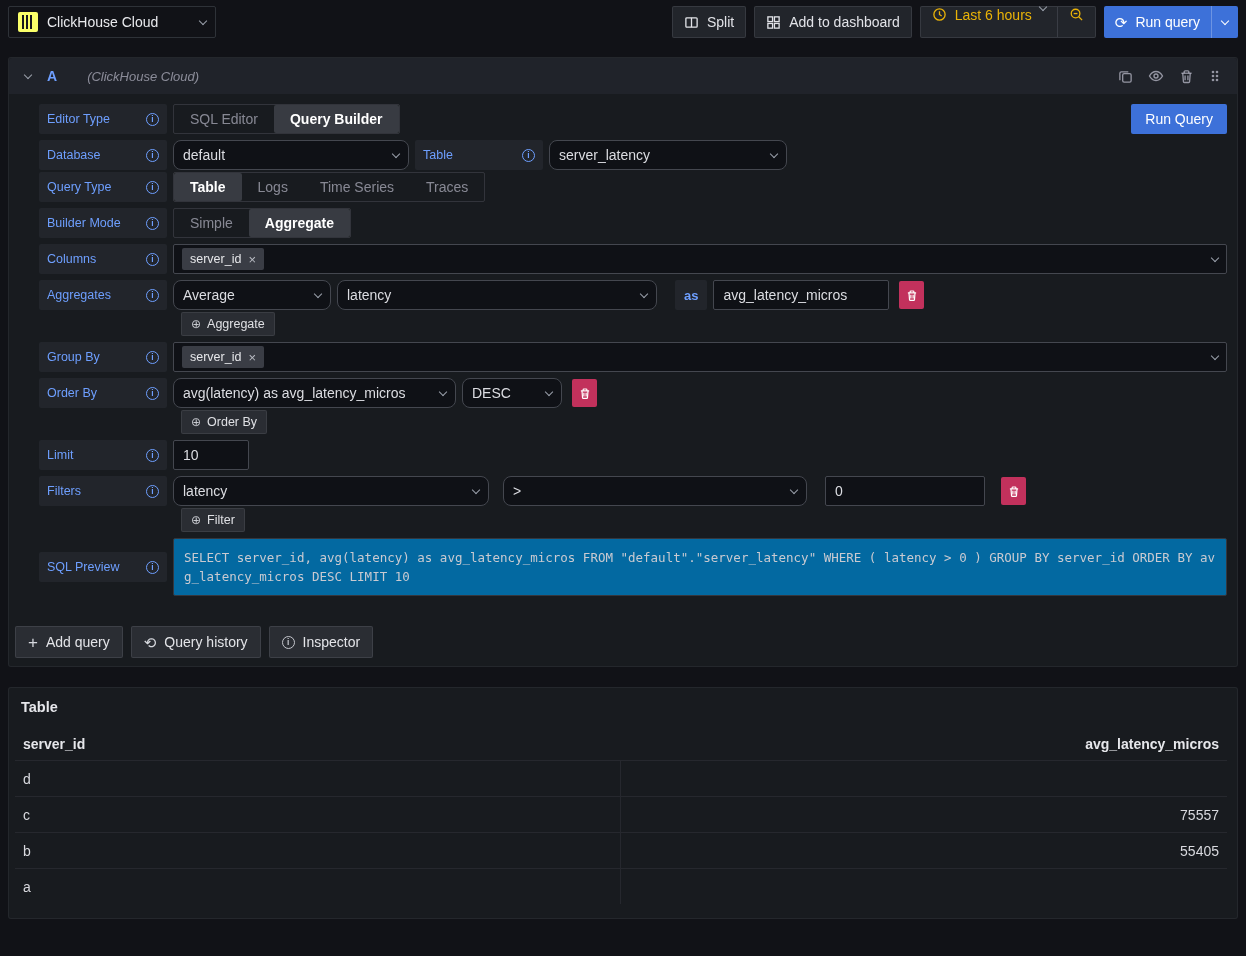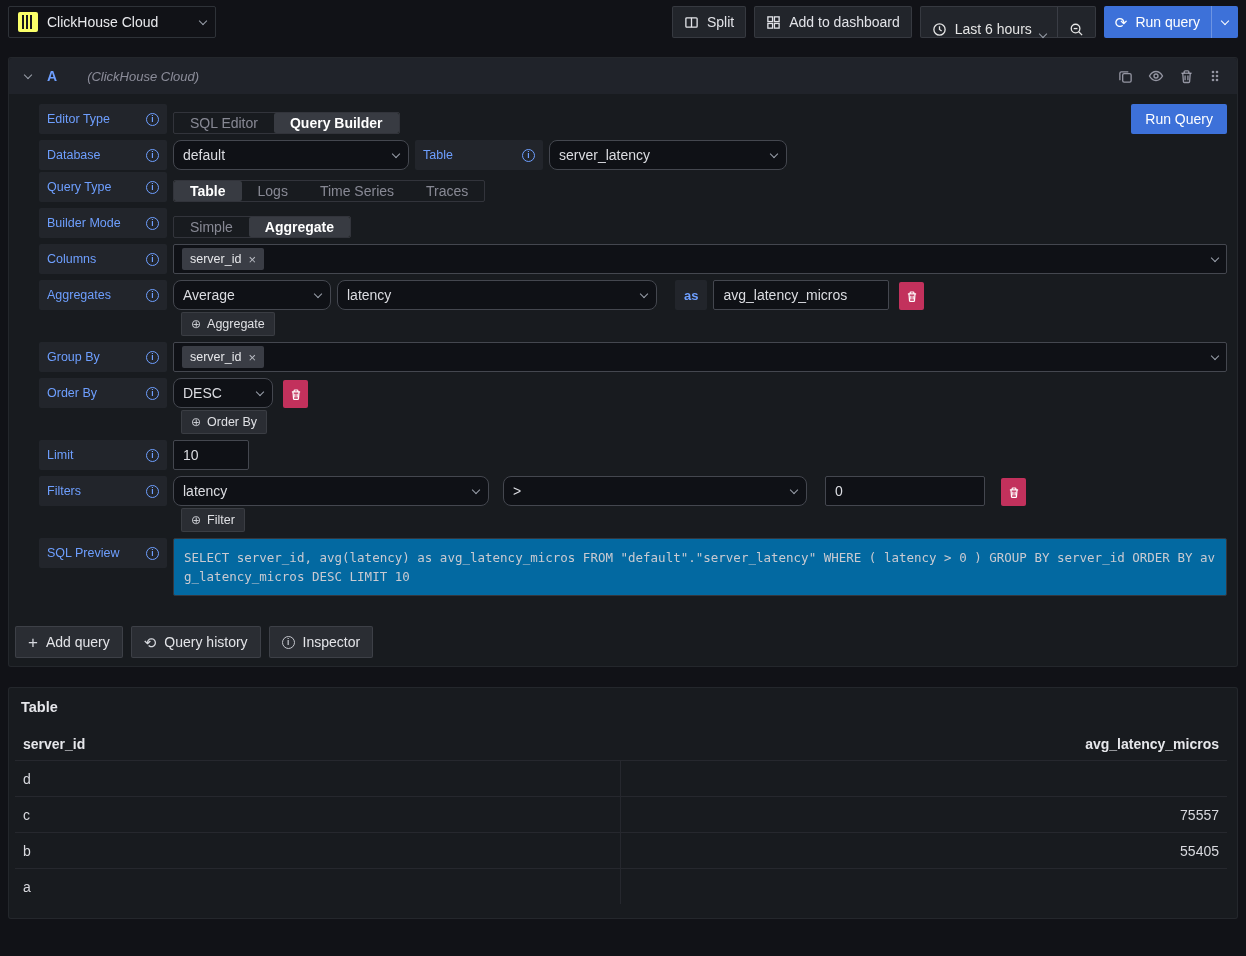--- a/index.html
+++ b/index.html
@@ -25,48 +25,48 @@
   .ch-logo::after{content:"";position:absolute;inset:3px 4px;background:
       repeating-linear-gradient(90deg,#17181d 0 1.8px,#faff69 1.8px 3.9px)}
   .ds-name{font-weight:500;color:var(--bright)}
   .ds-picker .chev{margin-left:auto}
   .tb-right{display:flex;align-items:center;gap:8px}
   .tb-btn{height:32px;background:var(--chipbg);border:1px solid var(--bweak);border-radius:2px;
           display:flex;align-items:center;gap:8px;padding:0 11px;color:#e2e3e8;font-weight:500;
           font-size:14px;cursor:pointer;font-family:inherit}
   .tb-group{display:flex;align-items:stretch;height:32px;background:var(--chipbg);
             border:1px solid var(--bweak);border-radius:2px}
-  .tb-seg{display:flex;align-items:flex-end;gap:8px;padding:0 11px;color:#e5e5e5;font-weight:500;cursor:pointer}
+  .tb-seg{display:flex;align-items:flex-start;gap:8px;padding:0 11px;color:#eab308;font-weight:500;cursor:pointer}
   .tb-seg + .tb-seg{border-left:1px solid rgba(204,204,220,0.15)}
   .run-btn{display:flex;align-items:stretch;height:32px;background:var(--primary);border-radius:2px;color:#fff;cursor:pointer}
   .run-main{display:flex;align-items:center;gap:8px;padding:0 11px;font-weight:500}
   .run-chevseg{width:27px;display:flex;align-items:center;justify-content:center;border-left:1px solid rgba(255,255,255,0.25)}
   .chev.white{border-color:#fff}
   .ico-glyph{font-size:15px;line-height:1;display:inline-block}
   
   .query-panel{margin:13px 8px 0;background:var(--panel);border:1px solid rgba(204,204,220,0.07);border-radius:3px}
   .qp-header{height:36px;background:var(--hdr);border-radius:3px 3px 0 0;display:flex;align-items:center;
              gap:16px;padding:0 16px}
   .ref-id{color:var(--blue);font-weight:700}
   .ds-hint{font-style:italic;color:var(--dim);font-size:13px;margin-left:14px}
   .qph-icons{margin-left:auto;display:flex;align-items:center;gap:15px;color:rgba(204,204,220,0.68)}
   .qph-icons > span{display:flex;align-items:center;cursor:pointer}
   .qp-body{padding:4px 10px 0 30px}
-  .row{display:flex;align-items:flex-end;gap:6px;margin-top:6px}
+  .row{display:flex;align-items:center;gap:6px;margin-top:6px}
   .row.gap10{margin-top:2px}
-  .row.top{align-items:flex-start}
+  .row.top{align-items:center}
   .lbl{width:128px;min-width:128px;height:30px;background:var(--chipbg);border-radius:2px;display:flex;
        align-items:center;justify-content:space-between;padding:0 8px;color:var(--blue);
        font-size:12.5px;font-weight:500}
   .select{height:30px;background:var(--inbg);border:1px solid var(--inborder);border-radius:8px;
           display:flex;align-items:center;justify-content:space-between;gap:8px;padding:0 9px;
           color:#dcdde2;cursor:pointer}
   .input{height:30px;background:var(--inbg);border:1px solid var(--inborder);border-radius:2px;
          padding:0 9px;color:#dcdde2;font-size:14px;font-family:inherit;outline:none}
-  .seg-group{display:flex;align-items:stretch;height:22px;border:1px solid rgba(204,204,220,0.15);border-radius:2px}
+  .seg-group{display:flex;align-items:stretch;height:30px;border:1px solid rgba(204,204,220,0.15);border-radius:2px}
   .seg{display:flex;align-items:center;padding:0 16px;color:var(--dim);font-weight:500;cursor:pointer;border-radius:2px}
   .seg.active{background:var(--segact);color:#fff;font-weight:600}
   .multiselect{flex:1;height:30px;background:var(--inbg);border:1px solid var(--inborder);border-radius:2px;
                display:flex;align-items:center;gap:6px;padding:0 8px}
   .chip{background:#3a3d45;border-radius:2px;height:22px;display:flex;align-items:center;gap:7px;
         padding:0 8px;font-size:12.5px;color:#e6e7ea}
   .chip .x{color:#b9bcc3;font-size:13px;cursor:pointer;line-height:1}
   .ms-chev{margin-left:auto}
   .as-chip{height:30px;background:var(--chipbg);border-radius:2px;display:flex;align-items:center;
            padding:0 9px;color:var(--blue);font-weight:600;font-size:13px;margin-left:12px}
@@ -309,20 +309,24 @@
         </span>
         <span class="chev ms-chev"></span>
       </div>
     </div>
 
     <div class="row">
       <div class="lbl">
         <span>Order By</span>
         <span class="info">i</span>
       </div>
+      <div class="select" style="width:283px">
+        <span>avg(latency) as avg_latency_micros</span>
+        <span class="chev"></span>
+      </div>
       <div class="select" style="width:100px">
         <span>DESC</span>
         <span class="chev"></span>
       </div>
       <button class="trash-btn">
         <svg width="12" height="13" viewBox="0 0 16 16" fill="none" stroke="#fff" stroke-width="1.6">
             <path d="M2.5 4.5h11"></path>
             <path d="M5.5 4.5V3a1 1 0 0 1 1-1h3a1 1 0 0 1 1 1v1.5"></path>
             <path d="M4 4.5l.7 9a1 1 0 0 0 1 .9h4.6a1 1 0 0 0 1-.9l.7-9"></path>
             <path d="M6.5 7v5M9.5 7v5"></path>

